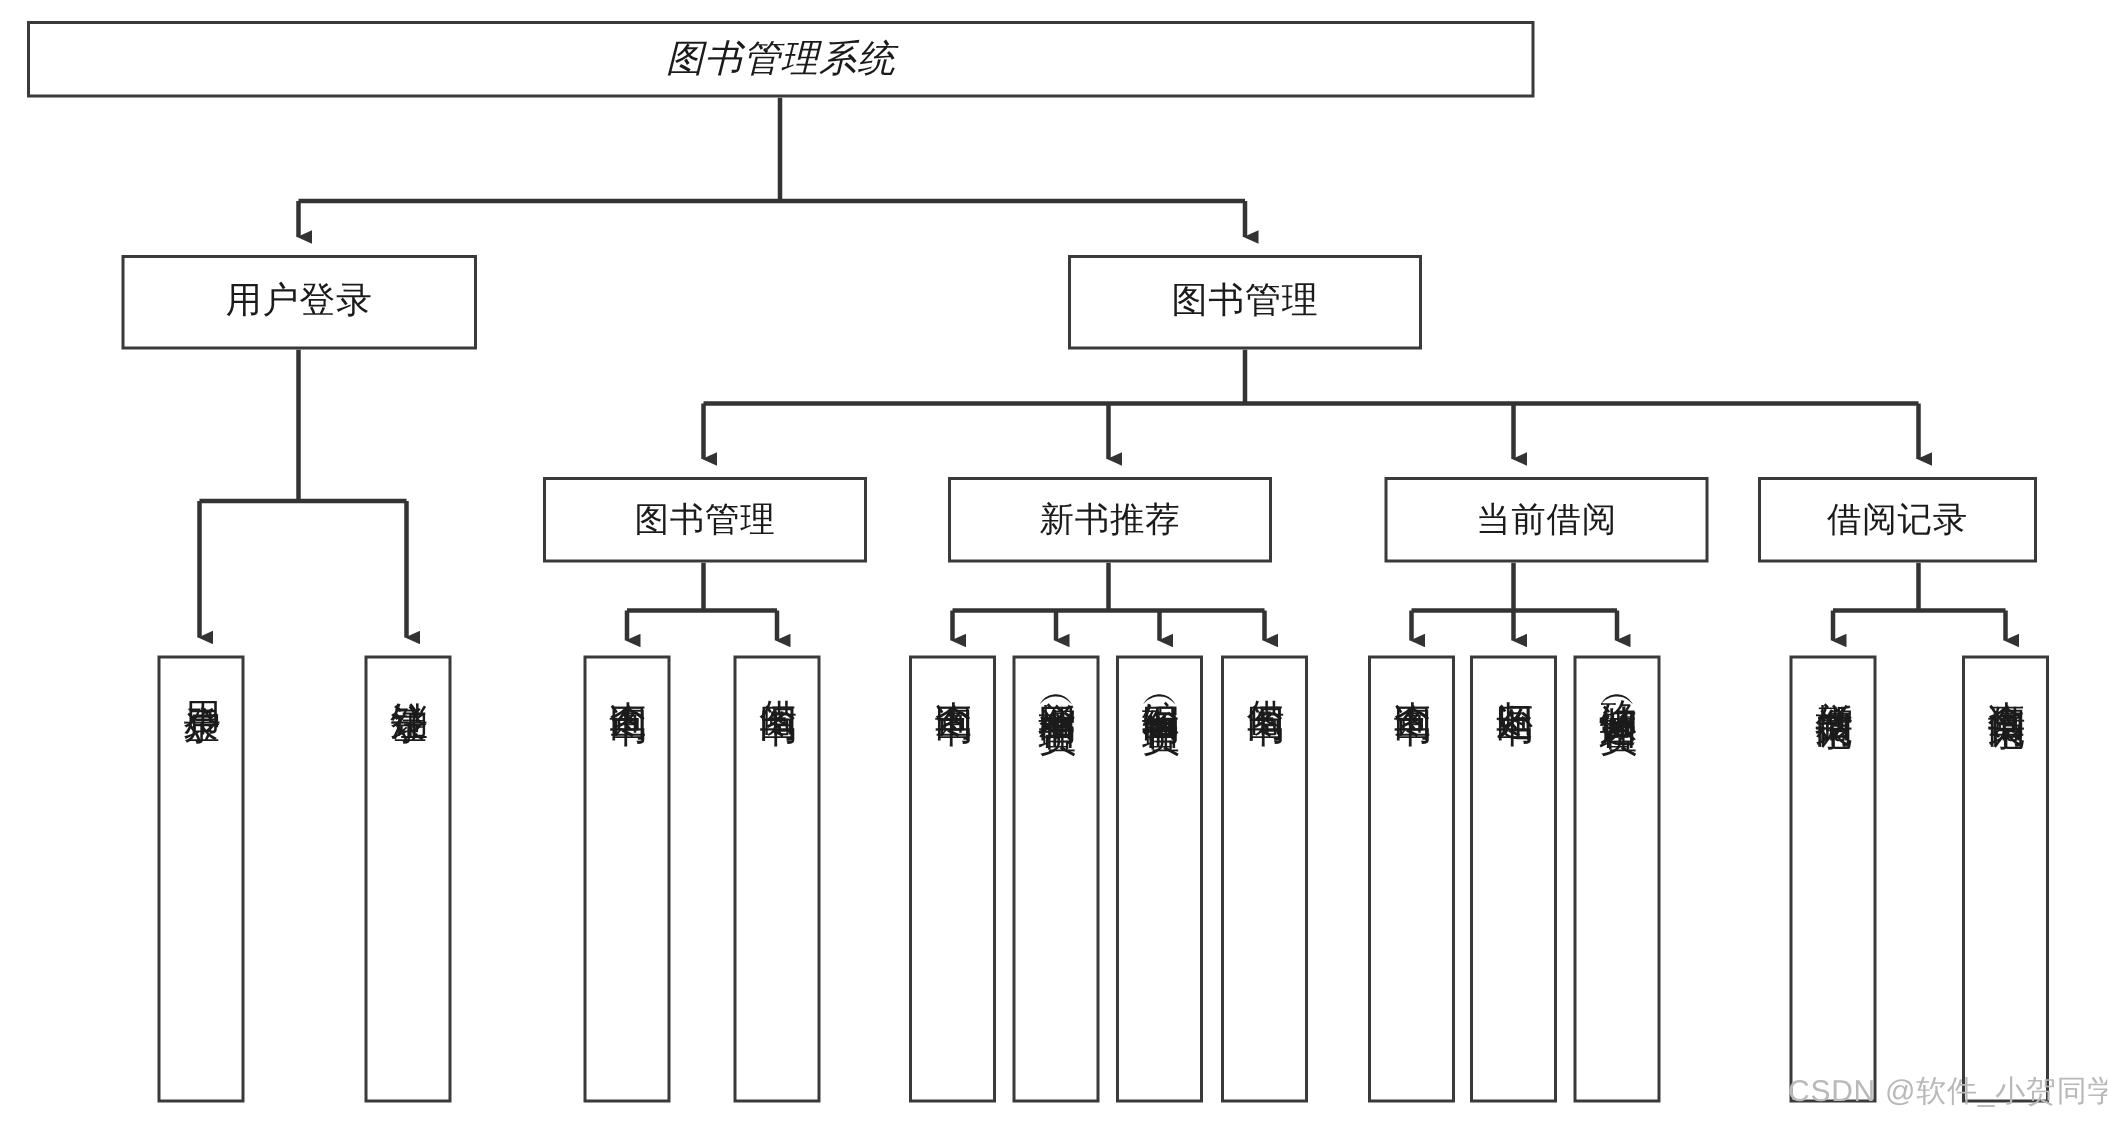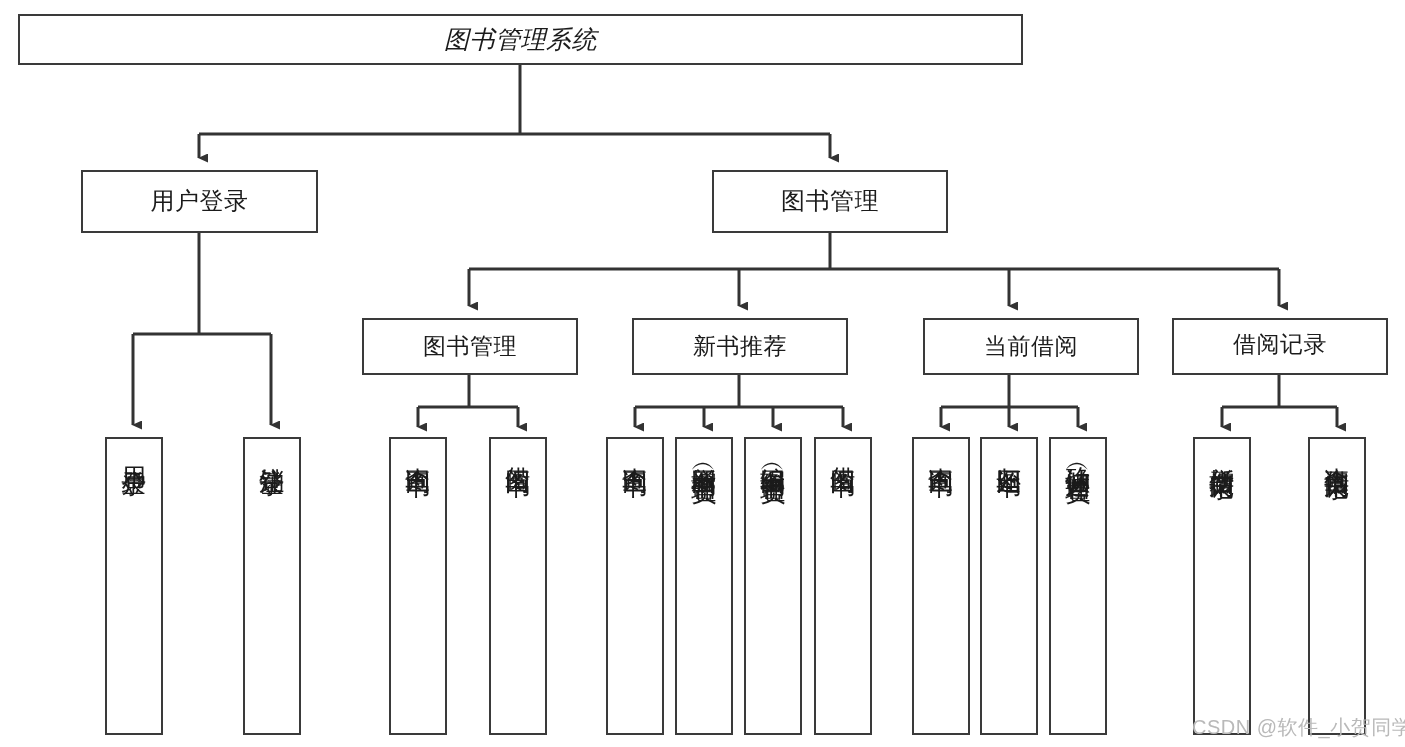--- a/index.html
+++ b/index.html
@@ -134,21 +134,21 @@
 
   <div class="node level2" style="left:362px; top:318px; width:216px; height:57px;">
     <span class="label">图书管理</span>
   </div>
   <div class="node level2" style="left:632px; top:318px; width:216px; height:57px;">
     <span class="label">新书推荐</span>
   </div>
   <div class="node level2" style="left:902px; top:318px; width:216px; height:57px;margin-left:21px;">
     <span class="label">当前借阅</span>
   </div>
-  <div class="node level2" style="left:1172px; top:318px; width:216px; height:57px;font-family:Liberation Mono, monospace;">
+  <div class="node level2" style="left:1172px; top:318px; width:186px; height:57px;">
     <span class="label">借阅记录</span>
   </div>
 
   <div class="node leaf" style="left:105px; top:437px; width:58px; height:298px;">
     <span class="label">用户登录</span>
   </div>
   <div class="node leaf" style="left:243px; top:437px; width:58px; height:298px;">
     <span class="label">注销登录</span>
   </div>
 

